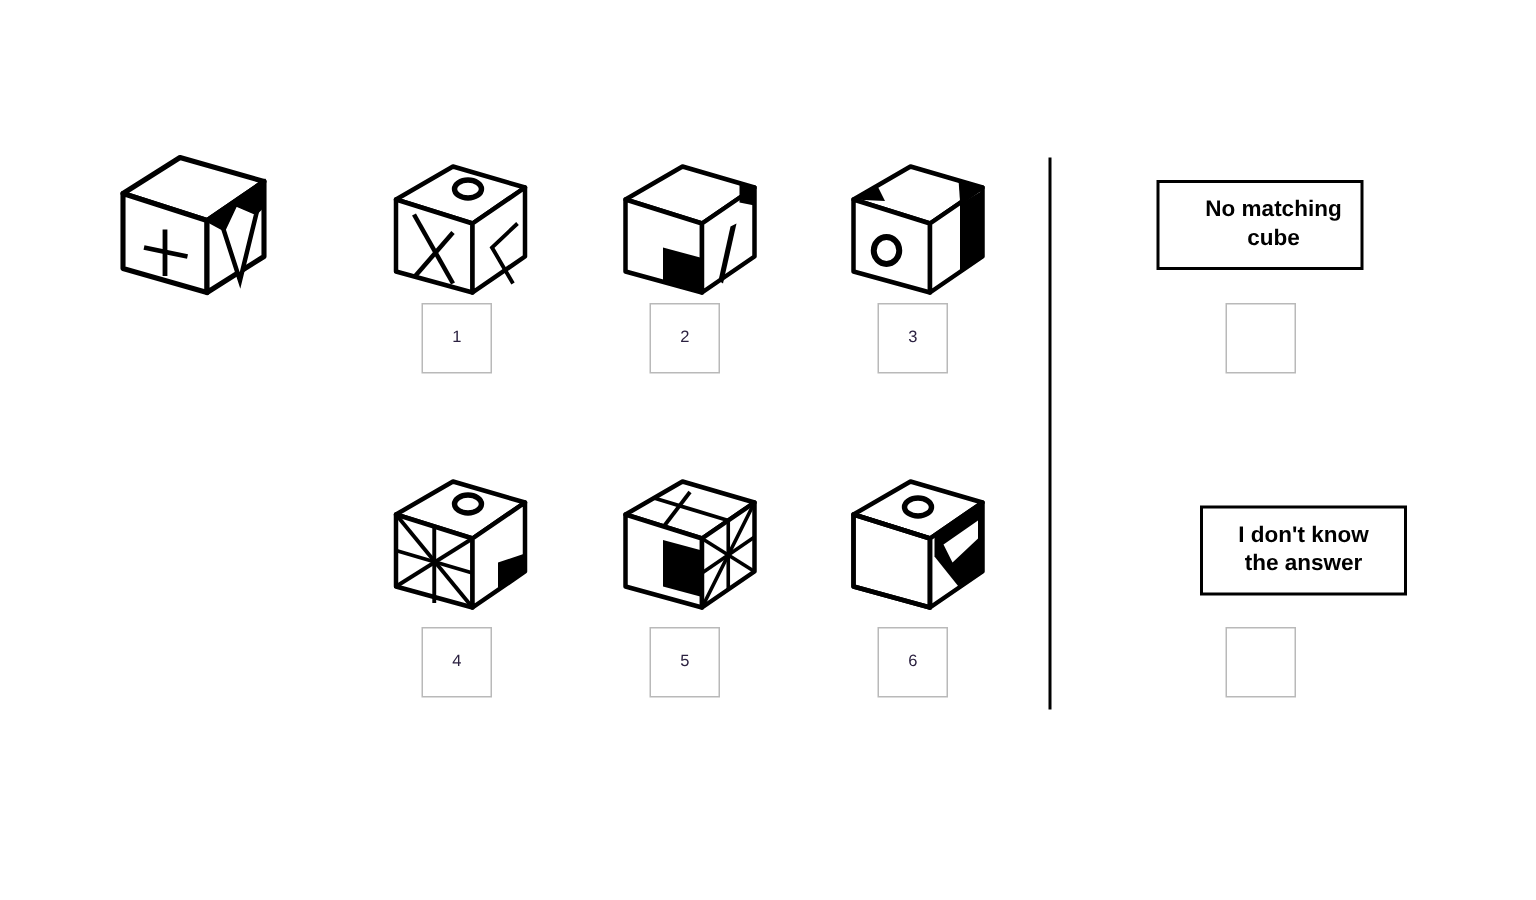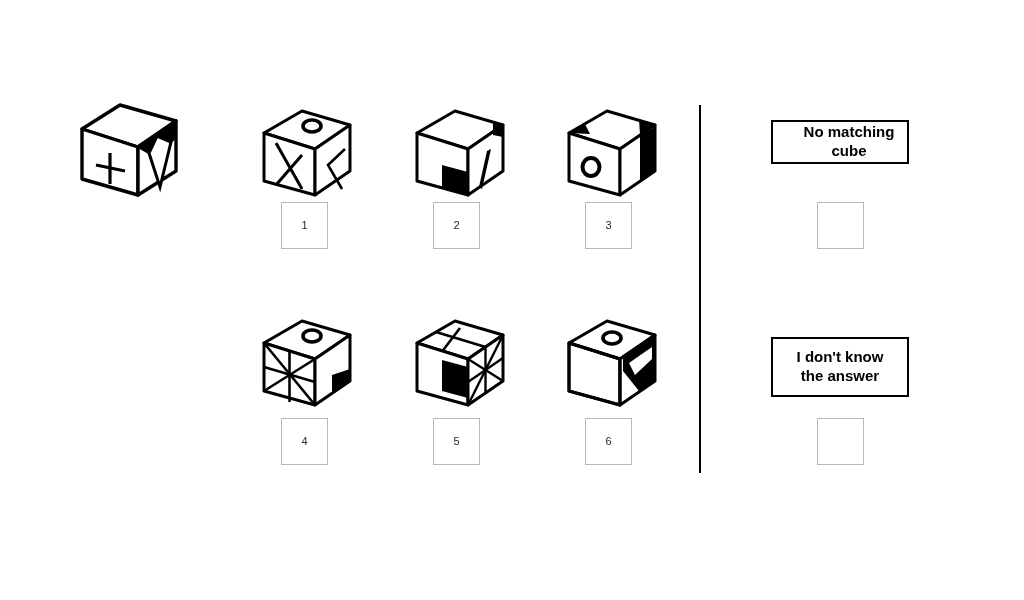--- a/index.html
+++ b/index.html
@@ -210,24 +210,24 @@
       <polygon points="68,50 91,34 91,46 74,62" fill="#fff"></polygon>
       <polygon points="8,30 59,46 59,92 8,78" fill="none" stroke="#000" stroke-width="3" stroke-linejoin="round"></polygon>
     </svg>
   </div>
   <div class="num-box" style="left:585px; top:418px;">
     <span>6</span>
   </div>
 
   <div class="divider" style="left:699px; top:105px; height:368px;"></div>
 
-  <div class="choice-label" style="left:771px; top:120px; height:44px;padding-left:22px;">
+  <div class="choice-label" style="left:771px; top:120px; height:60px;padding-left:22px;">
     <span>No matching cube</span>
   </div>
   <div class="choice-box" style="left:817px; top:202px;"></div>
 
-  <div class="choice-label" style="left:771px; top:337px; height:60px; white-space:pre-line;">
+  <div class="choice-label" style="left:800px; top:337px; height:60px; white-space:pre-line;">
     <span style="white-space:pre-line;">I don't know
 the answer</span>
   </div>
   <div class="choice-box" style="left:817px; top:418px;"></div>
 
 </div>
 
 </body></html>

